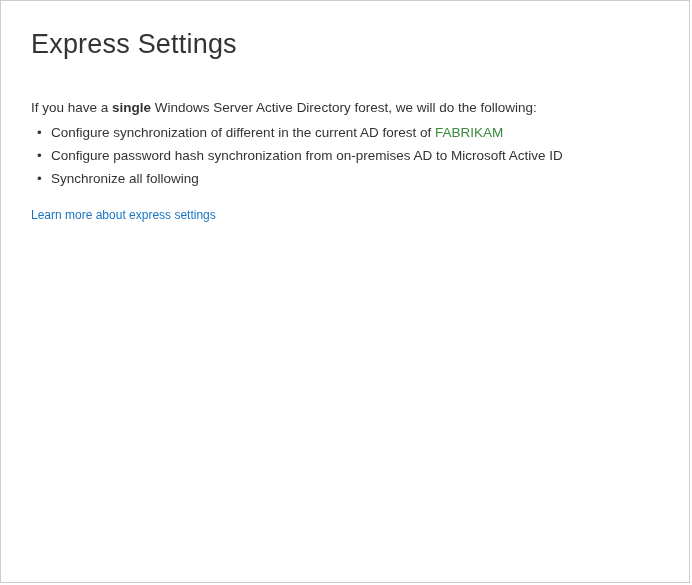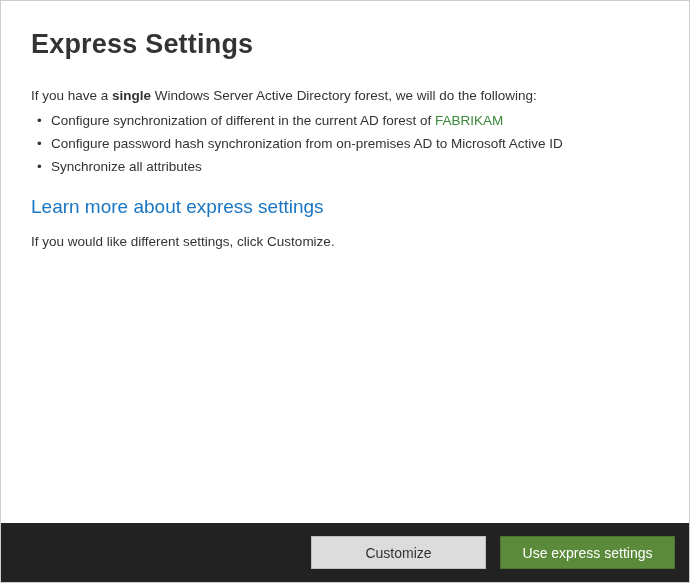--- a/index.html
+++ b/index.html
@@ -25,23 +25,23 @@
       flex-direction: column;
       background: #fff;
     }
     .content {
       flex: 1;
       padding: 28px 30px 20px 30px;
       overflow: auto;
     }
     h1.title {
       font-size: 27px;
-      font-weight: 700;
+      font-weight: 400;
       color: #333;
-      margin-bottom: 28px;
+      margin-bottom: 40px;
       letter-spacing: 0.2px;
     }
     .intro {
       margin-bottom: 10px;
       color: #333;
       font-size: 13.5px;
     }
     .intro .bold {
       font-weight: 700;
     }
@@ -61,21 +61,21 @@
       position: absolute;
       left: 2px;
       color: #333;
     }
     .forest-name {
       color: #3a8a3a;
     }
     a.learn-more {
       color: #1a76c2;
       text-decoration: none;
-      font-size: 19px;
+      font-size: 12px;
       display: inline-block;
       margin: 10px 0 12px 0;
     }
     .customize-note {
       font-size: 13.5px;
       color: #333;
       margin-top: 4px;
     }
     .footer {
       background: #222222;
@@ -121,26 +121,21 @@
     </p>
 
     <ul class="bullets">
       <li>
         <span>Configure synchronization of different in the current AD forest of </span><span class="forest-name">FABRIKAM</span><span></span>
       </li>
       <li>
         <span>Configure password hash synchronization from on-premises AD to Microsoft Active ID</span>
       </li>
       <li>
-        <span>Synchronize all attributes</span>
+        <span>Synchronize all following</span>
       </li>
     </ul>
 
     <a href="#" class="learn-more">Learn more about express settings</a>
 
-    <p class="customize-note">If you would like different settings, click Customize.</p>
   </div>
 
-  <div class="footer">
-    <button class="btn btn-secondary">Customize</button>
-    <button class="btn btn-primary">Use express settings</button>
-  </div>
 </div>
 
 </body></html>

